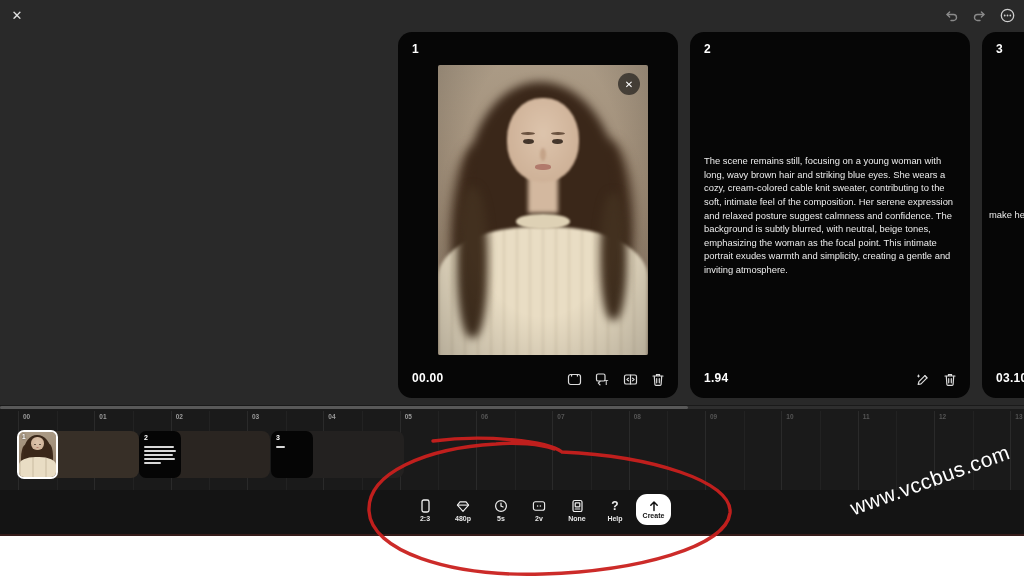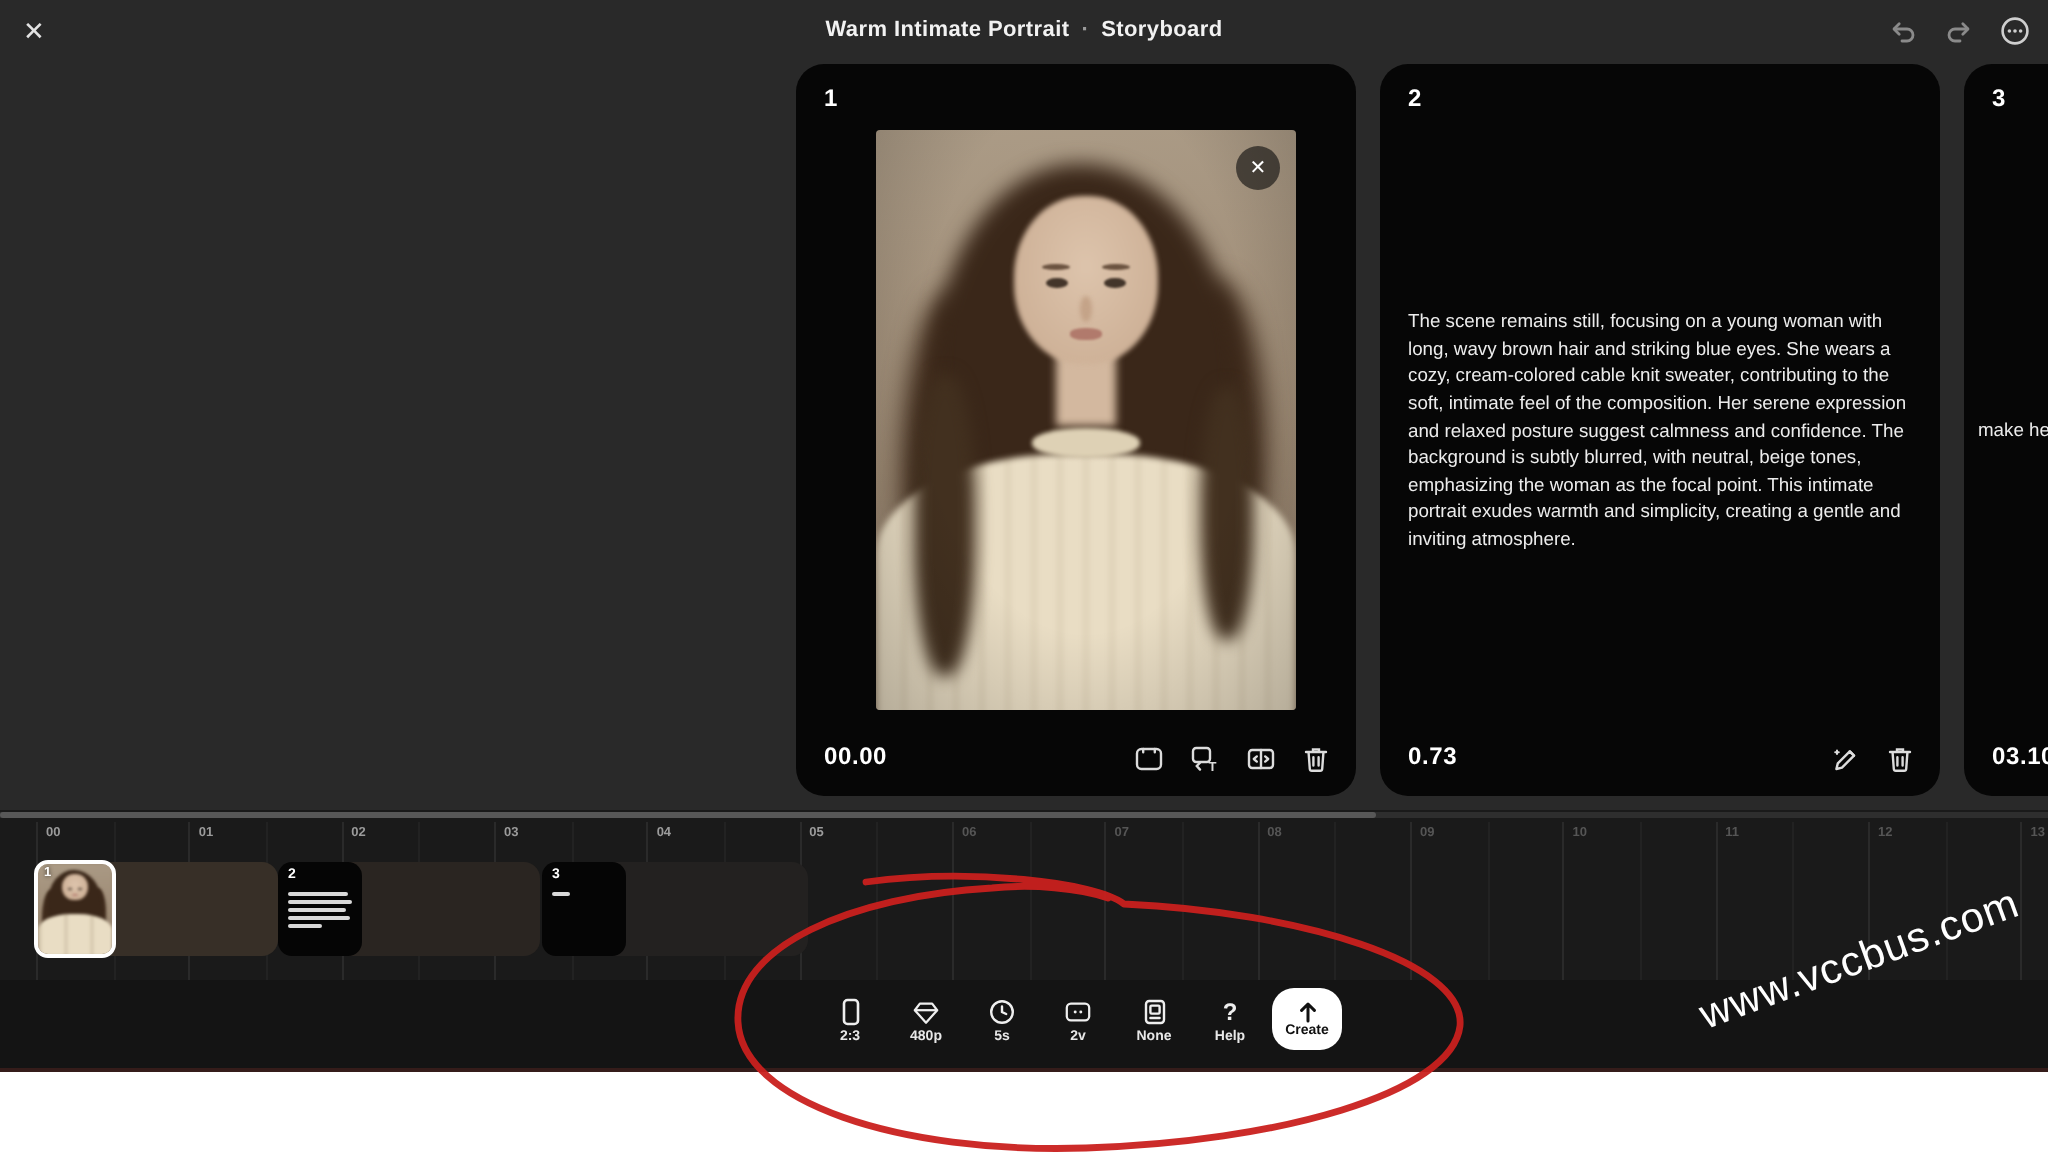--- a/index.html
+++ b/index.html
@@ -107,21 +107,20 @@
 </style>
 </head>
 <body>
 
 <div class="app">
 
   <div class="canvas">
 
     <div class="topbar">
       <div class="close-x">✕</div>
-      <div class="tb-title"><span>Warm Intimate Portrait</span><span class="sep">·</span><span>Storyboard</span></div>
       <div class="tb-right">
         <div class="tb-ic">
           <svg width="15" height="15" viewBox="0 0 15 15" fill="none" stroke="currentColor" stroke-width="1.4" stroke-linecap="round" stroke-linejoin="round">
               <path d="M3.2 6.5h6.3a3 3 0 0 1 0 6H7"></path>
               <path d="M5.6 3.9 3 6.5l2.6 2.6"></path>
             </svg>
         </div>
         <div class="tb-ic">
           <svg width="15" height="15" viewBox="0 0 15 15" fill="none" stroke="currentColor" stroke-width="1.4" stroke-linecap="round" stroke-linejoin="round">
               <path d="M11.8 6.5H5.5a3 3 0 0 0 0 6H8"></path>
@@ -193,21 +192,21 @@
                 <path d="M3.3 4.3l.6 8.2a1 1 0 0 0 1 .9h4.2a1 1 0 0 0 1-.9l.6-8.2"></path>
                 <path d="M5.7 6.6v4.2M8.3 6.6v4.2"></path>
               </svg>
           </div>
         </div>
       </div>
 
       <div class="card">
         <div class="card-num">2</div>
         <div class="card-desc">The scene remains still, focusing on a young woman with long, wavy brown hair and striking blue eyes. She wears a cozy, cream-colored cable knit sweater, contributing to the soft, intimate feel of the composition. Her serene expression and relaxed posture suggest calmness and confidence. The background is subtly blurred, with neutral, beige tones, emphasizing the woman as the focal point. This intimate portrait exudes warmth and simplicity, creating a gentle and inviting atmosphere.</div>
-        <div class="card-time">0.73</div>
+        <div class="card-time">1.94</div>
         <div class="card-actions">
           <div class="act">
             <svg width="15" height="15" viewBox="0 0 15 15" fill="none" stroke="currentColor" stroke-width="1.2" stroke-linecap="round" stroke-linejoin="round">
                 <path d="M6 11.8 3.2 12.5l.7-2.8 6-6 2.1 2.1z"></path>
                 <path d="M9.9 3.7l2.1 2.1"></path>
                 <path d="M3.5 3.2v0M2.6 4.1h1.8M3.5 3.2v1.8" stroke-width="1"></path>
               </svg>
           </div>
           <div class="act">
             <svg width="14" height="15" viewBox="0 0 14 15" fill="none" stroke="currentColor" stroke-width="1.2" stroke-linecap="round">

